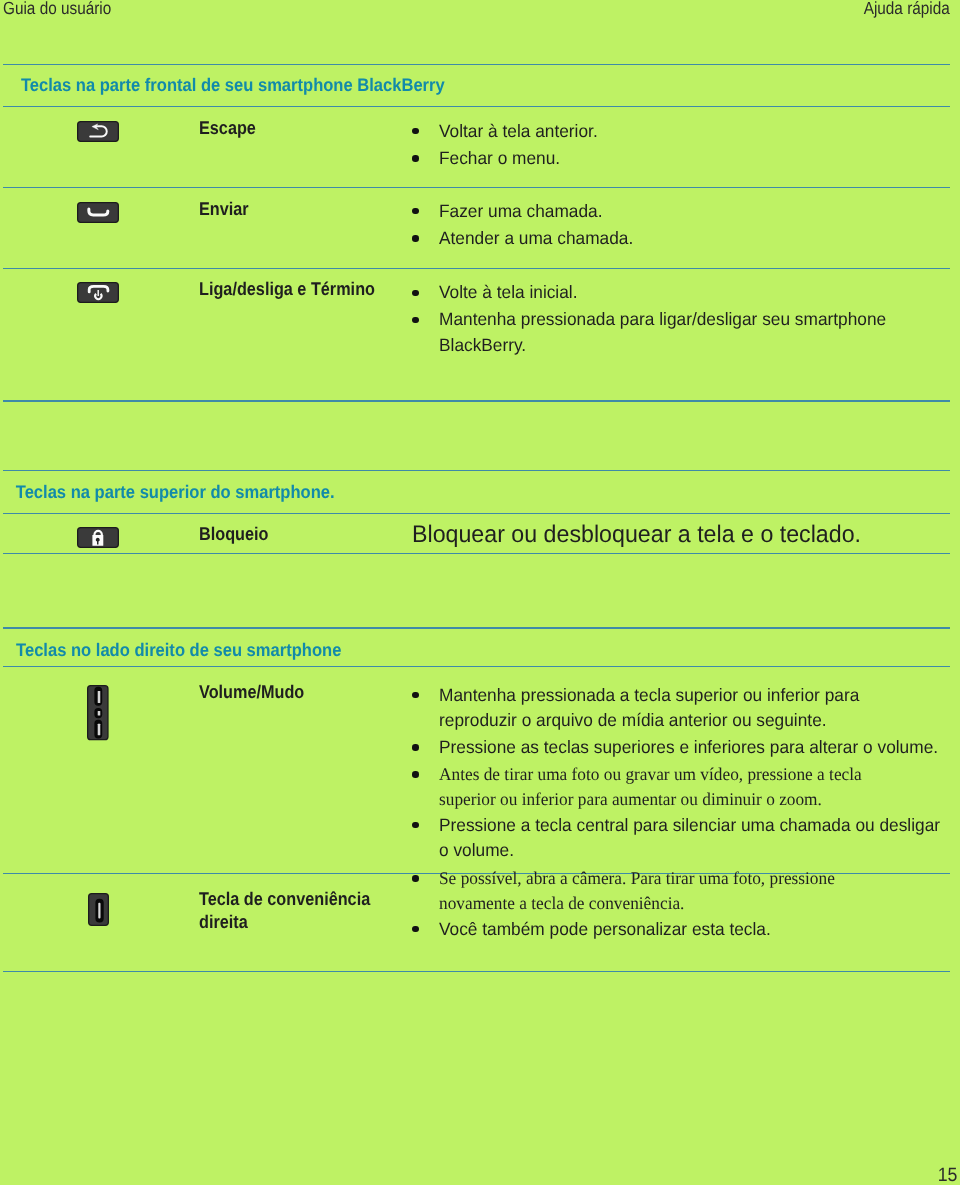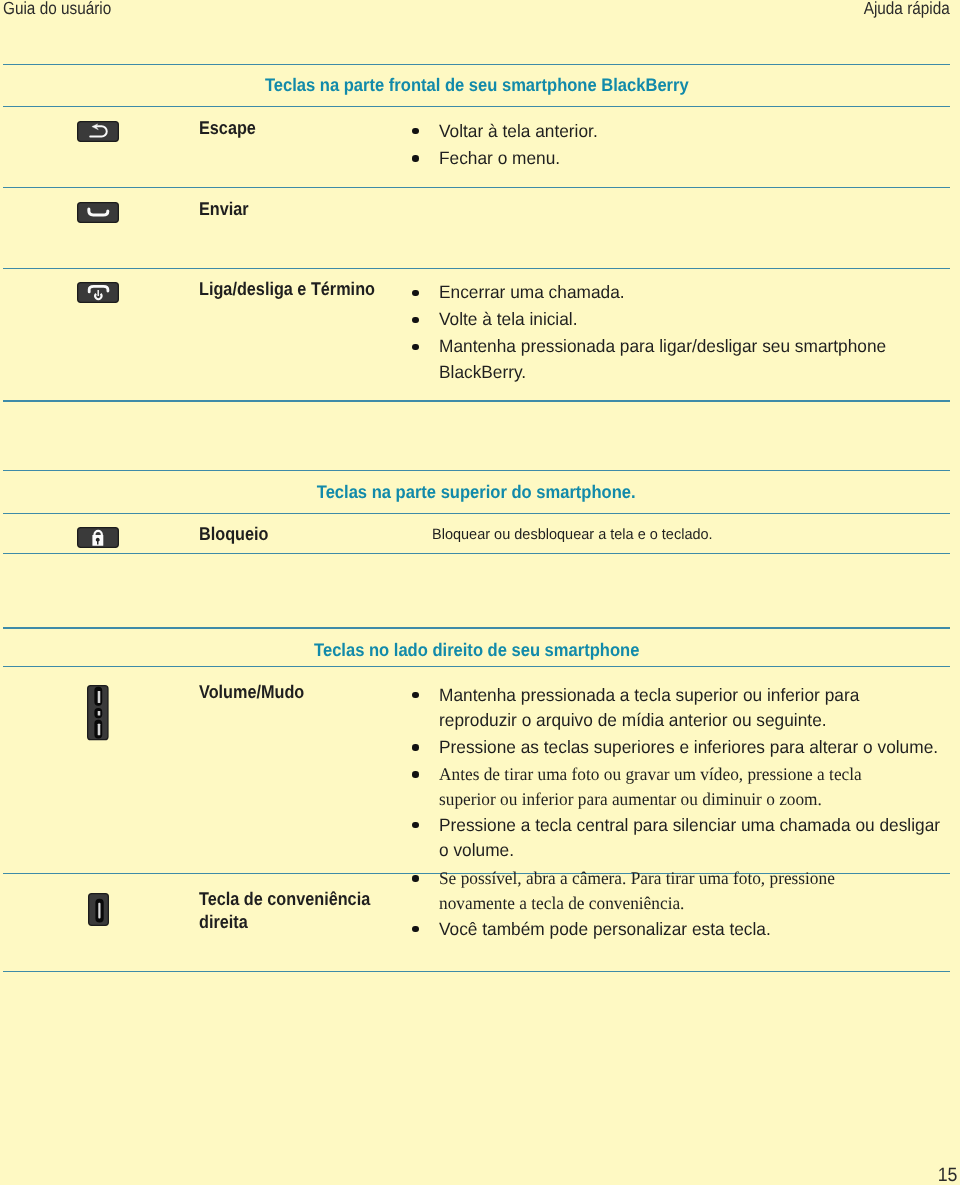--- a/index.html
+++ b/index.html
@@ -1,53 +1,53 @@
 <!DOCTYPE html>
 <html lang="pt-BR"><head>
 <meta charset="utf-8">
 <title>Guia do usuário</title>
 <style>
   html,body{margin:0;padding:0;background:#ffffff;}
   body{width:960px;height:1185px;
        font-family:"Liberation Sans",sans-serif;color:#1f1f1f;
        -webkit-font-smoothing:antialiased;text-rendering:geometricPrecision;}
-  .page{position:relative;width:960px;height:1185px;overflow:hidden;background:#fef9c3;
+  .page{position:relative;width:960px;height:1185px;overflow:hidden;background:#bef264;
         filter:opacity(1);}
 
   
   .hdr{position:absolute;font-size:17.6px;color:#2b2b2b;white-space:nowrap;
        transform:scaleX(0.872);}
   .hdr-left{left:2.5px;top:-2.4px;transform-origin:0 0;}
   .hdr-right{right:10px;top:-2.4px;transform-origin:100% 0;}
   .pagenum{position:absolute;right:2.2px;top:1165.1px;font-size:19.3px;color:#2b2b2b;
            white-space:nowrap;transform:scaleX(0.92);transform-origin:100% 0;}
 
   
   .rule{position:absolute;left:3px;width:947px;height:1.2px;background:#3e8ba8;}
 
   
-  .sect-title{position:absolute;left:0;width:953px;text-align:center;
+  .sect-title{position:absolute;left:0;width:953px;
               font-size:18.2px;font-weight:bold;color:#128aaa;white-space:nowrap;}
   .sect-title span{display:inline-block;transform:scaleX(0.910);}
 
   
   .klabel{position:absolute;left:199.3px;font-size:18.4px;font-weight:bold;
           color:#1f1f1f;white-space:nowrap;transform-origin:0 0;transform:scaleX(0.883);
           line-height:23px;}
   .klabel.wrap{white-space:normal;width:212px;}
 
   ul.blist{position:absolute;margin:0;padding:0;left:439.2px;width:520px;
            font-size:17.9px;line-height:25.3px;color:#1f1f1f;list-style:none;}
   ul.blist li{position:relative;list-style:none;margin:0 0 1.85px 0;padding:0;}
   ul.blist li.tight{margin-bottom:0;font-family:Liberation Serif, serif;}
   ul.blist li > .bullet-dot{position:absolute;left:-27.0px;top:9.4px;
        width:6.4px;height:6.4px;border-radius:50%;background:#121212;}
   .tln{display:block;white-space:nowrap;transform:scaleX(0.967);
        transform-origin:0 0;}
-  .plaintext{position:absolute;left:432px;font-size:15px;line-height:25.3px;
+  .plaintext{position:absolute;left:412px;font-size:24px;line-height:25.3px;
              color:#1f1f1f;white-space:nowrap;}
 
   
   .key{position:absolute;}
   .key svg{display:block;}
 </style>
 </head>
 <body>
 
 <div class="page">
@@ -93,35 +93,41 @@
       </li>
   </ul>
 
   <div class="key" style="left:77.3px;top:201.8px">
 <svg width="42" height="21" viewBox="0 0 42 21">
       <rect x="0.65" y="0.65" width="40.7" height="19.7" rx="3" ry="3" fill="#3a3a3a" stroke="#1c1c1c" stroke-width="1.3"></rect>
       <path d="M11.85 6.9 V9.1 C11.85 11.9 13.7 12.9 16.3 12.9 H26.2 C29.0 12.9 30.8 11.9 30.8 9.4 V8.9" fill="none" stroke="#fafafa" stroke-width="3.0" stroke-linecap="round" stroke-linejoin="round"></path>
     </svg>
   </div>
   <div class="klabel" style="top:197.2px">Enviar</div>
+  <ul class="blist" style="top:198.6px">
+    <li>
+        <span class="bullet-dot"></span>
+        <span class="tln">Fazer uma chamada.</span>
+      </li>
+    <li>
+        <span class="bullet-dot"></span>
+        <span class="tln">Atender a uma chamada.</span>
+      </li>
+  </ul>
 
   <div class="key" style="left:77.3px;top:282.4px">
 <svg width="42" height="21" viewBox="0 0 42 21">
       <rect x="0.65" y="0.65" width="40.7" height="19.7" rx="3" ry="3" fill="#3a3a3a" stroke="#1c1c1c" stroke-width="1.3"></rect>
       <path d="M12.2 9.9 V7.6 C12.2 5.2 14.1 4.4 16.6 4.4 H26.6 C29.3 4.4 30.9 5.3 30.9 7.8 V9.0" fill="none" stroke="#fafafa" stroke-width="2.8" stroke-linecap="round" stroke-linejoin="round"></path>
       <path d="M19.05 11.8 a3.15 3.15 0 1 0 4.6 0" fill="none" stroke="#fafafa" stroke-width="2.0"></path>
       <path d="M21.2 7.9 V13.9" fill="none" stroke="#fafafa" stroke-width="1.45" stroke-linecap="butt"></path>
     </svg>
   </div>
   <div class="klabel" style="top:277px">Liga/desliga e Término</div>
   <ul class="blist" style="top:280.2px">
-    <li>
-        <span class="bullet-dot"></span>
-        <span class="tln">Encerrar uma chamada.</span>
-      </li>
     <li>
         <span class="bullet-dot"></span>
         <span class="tln">Volte à tela inicial.</span>
       </li>
     <li>
         <span class="bullet-dot"></span>
         <span class="tln">Mantenha pressionada para ligar/desligar seu smartphone</span>
         <span class="tln">BlackBerry.</span>
       </li>
   </ul>

